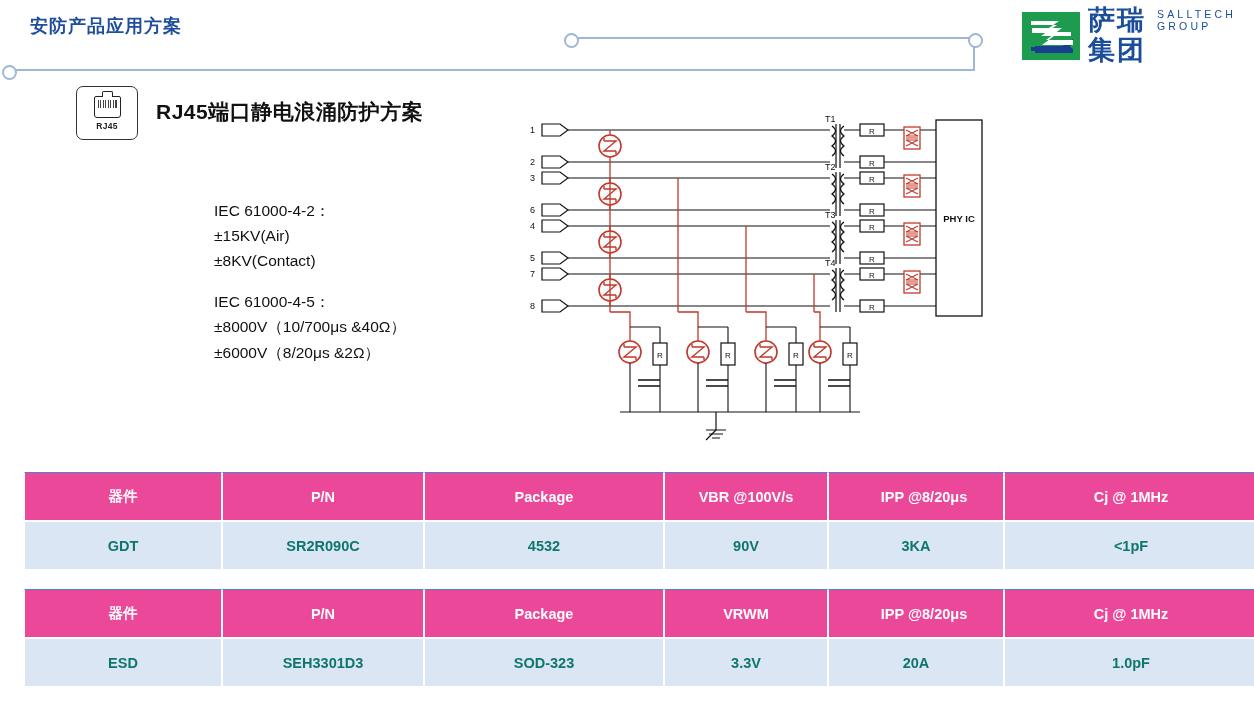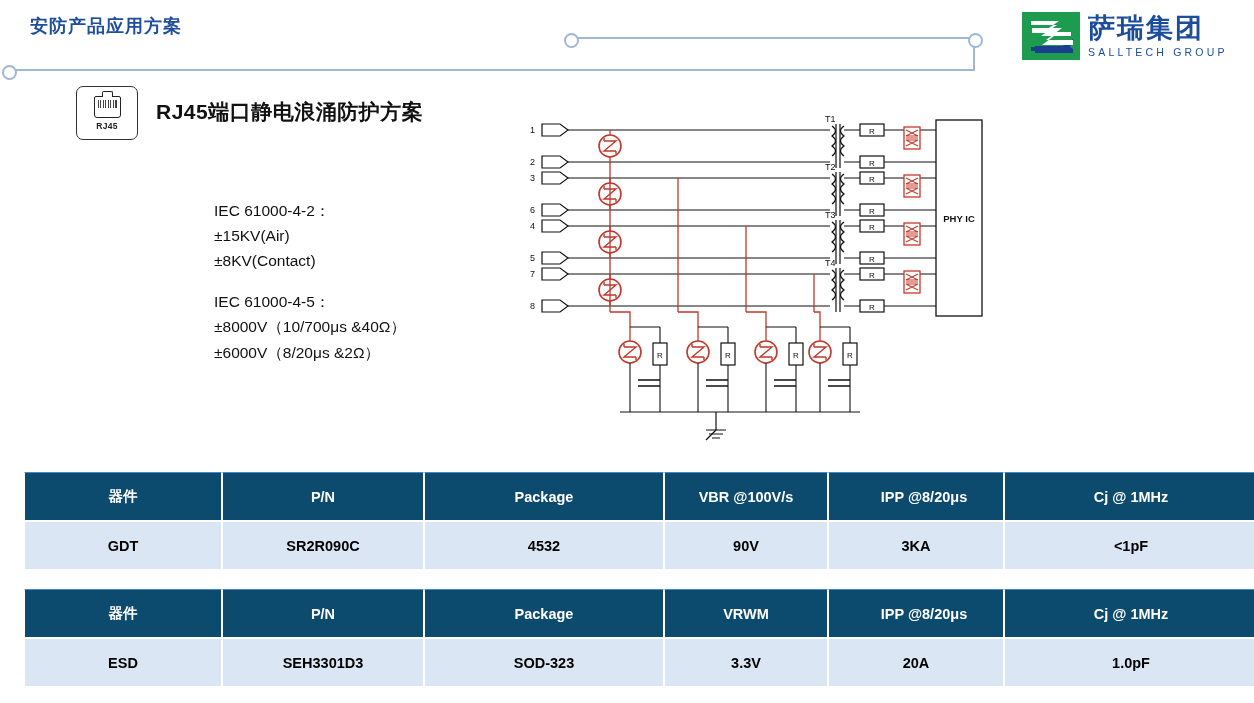--- a/index.html
+++ b/index.html
@@ -90,21 +90,21 @@
     background: #1d9b4e;
   }
   .logo-mark .z {
     position: absolute;
     left: 7px; top: 7px;
     width: 44px; height: 34px;
   }
   .logo-text {
     margin-left: 8px;
     display: flex;
-    flex-direction: column;
+    flex-direction: row;
     justify-content: center;
   }
   .logo-cn {
     font-size: 27px;
     font-weight: bold;
     color: #1b4d9b;
     letter-spacing: 2px;
     line-height: 1.1;
   }
   .logo-en {
@@ -213,27 +213,27 @@
   .table-2 { top: 589px; }
   .table th, .table td {
     border: 1px solid #ffffff;
     text-align: center;
     font-size: 14.5px;
     font-weight: bold;
     height: 47px;
     padding: 0;
   }
   .table th {
-    background: #0c4a6e;
+    background: #ec4899;
     color: #ffffff;
     border-top: 1px solid #4a87c8;
   }
   .table td {
     background: #dbe6f4;
-    color: #000000;
+    color: #0f766e;
   }
   .table .c0 { width: 196px; }
   .table .c1 { width: 200px; }
   .table .c2 { width: 238px; }
   .table .c3 { width: 162px; }
   .table .c4 { width: 158px; padding-left: 16px; }
   .table .c5 { width: 252px; }
 </style>
 </head>
 <body>

